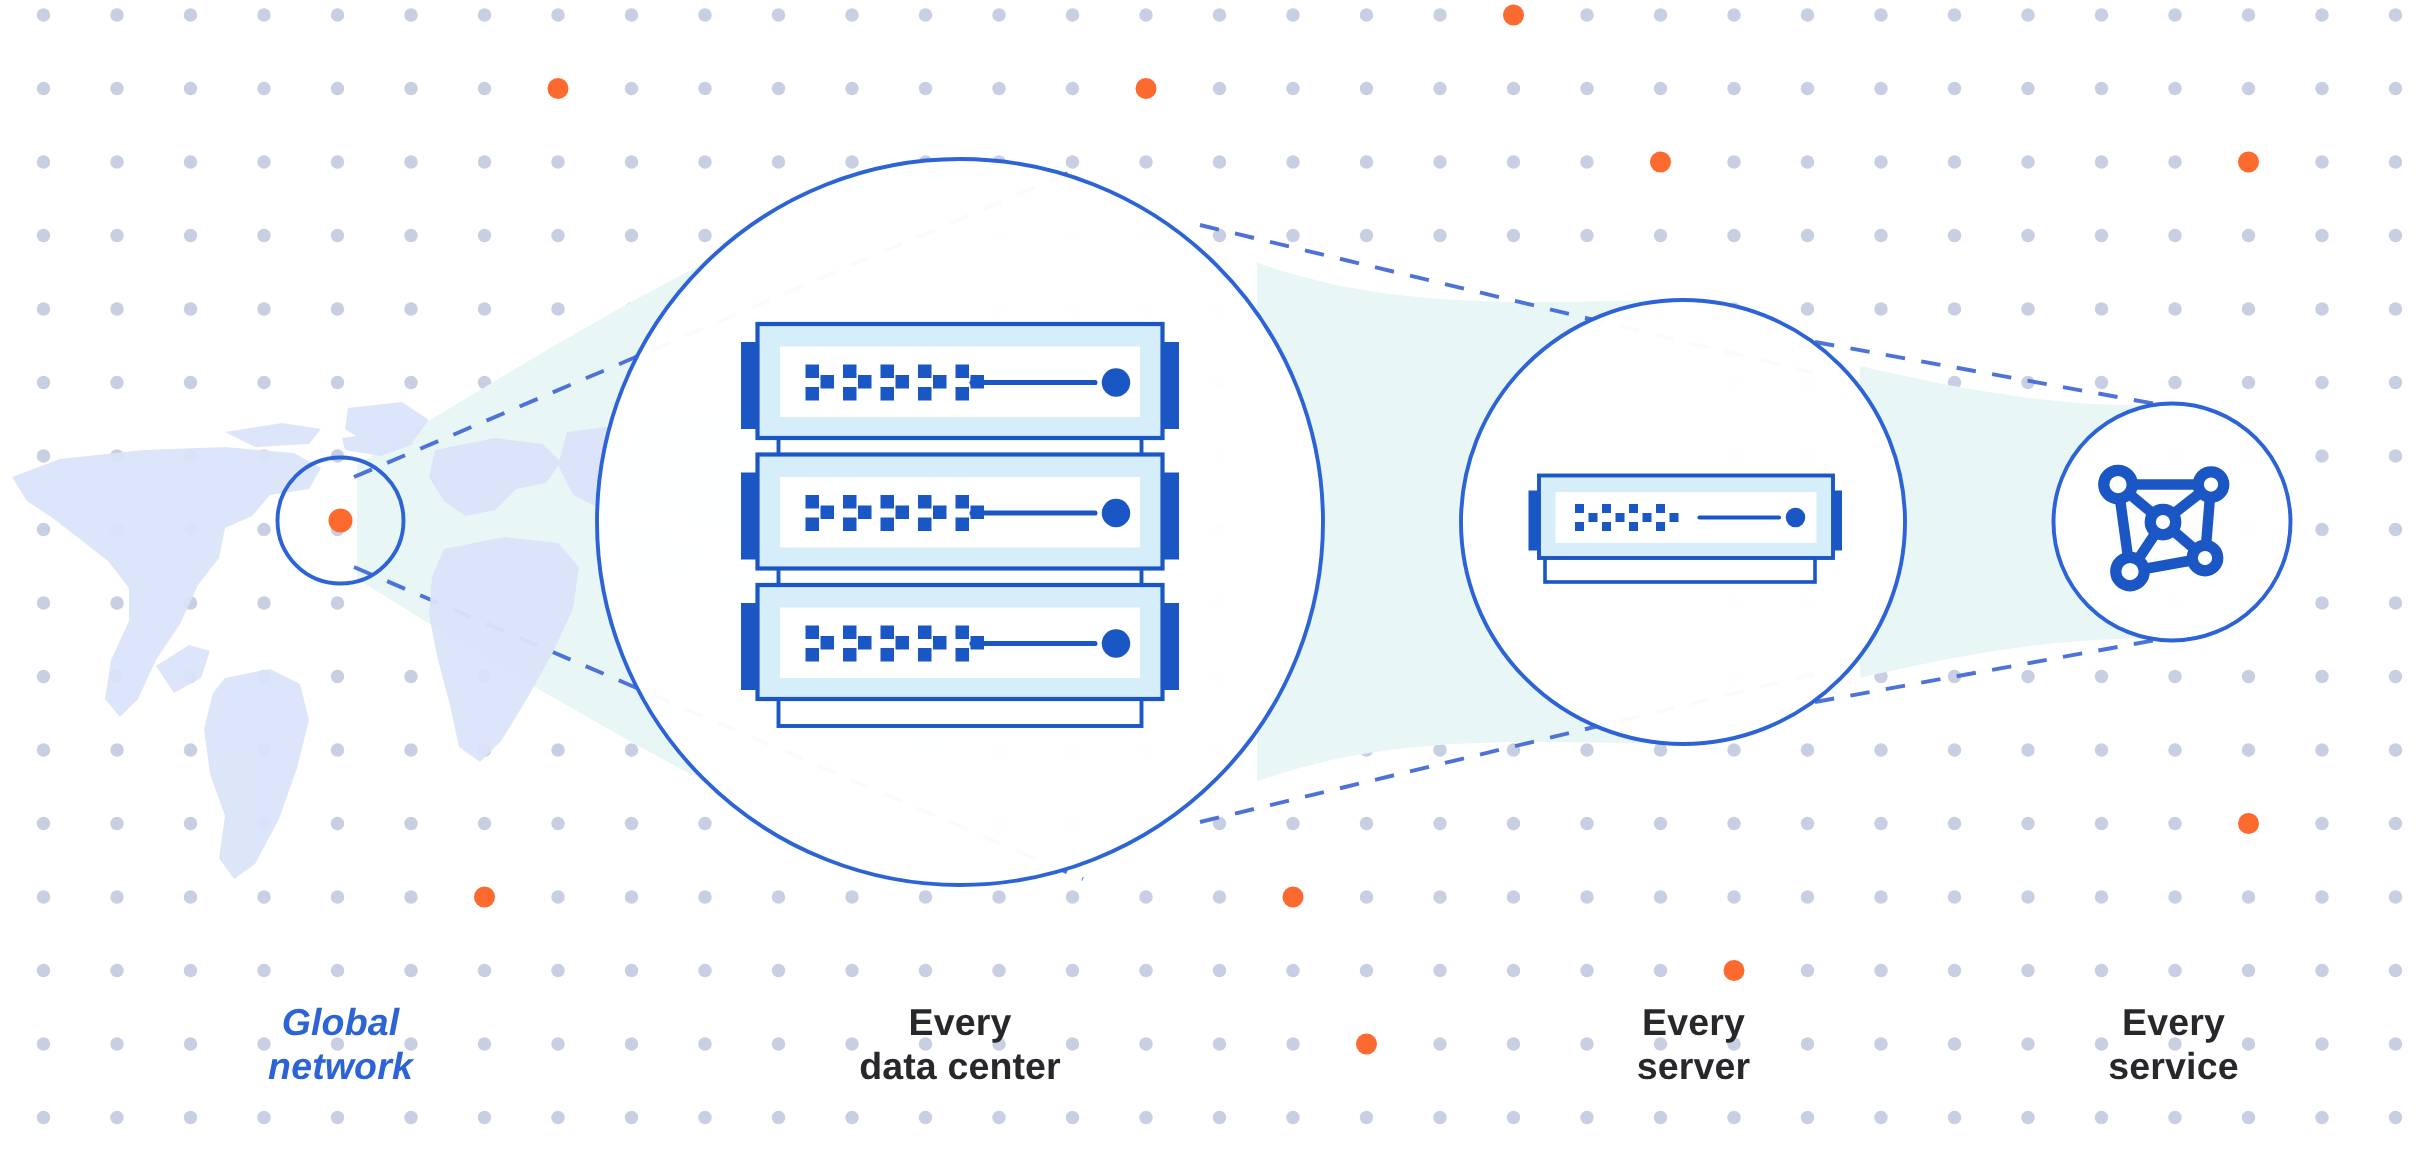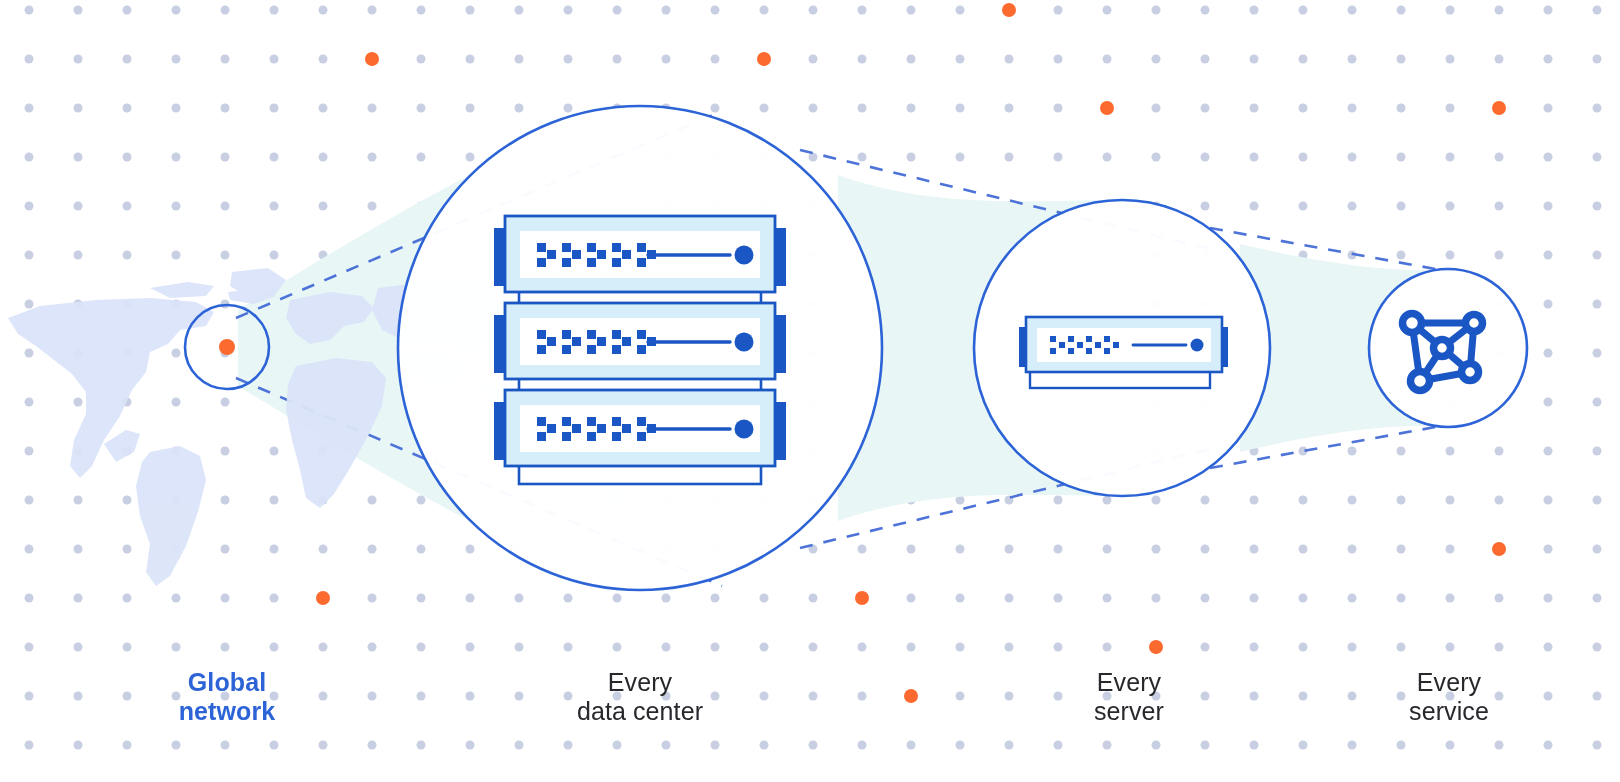--- a/index.html
+++ b/index.html
@@ -23,21 +23,21 @@
     top: 0;
     left: 0;
     width: 1620px;
     height: 782px;
   }
   .label {
     position: absolute;
     text-align: center;
     font-size: 25px;
     line-height: 29px;
-    font-weight: 400;
+    font-weight: 700;
     letter-spacing: 0.1px;
     white-space: pre-line;
     user-select: none;
   }
   .label-dark { color: #27282c; }
   .label-blue { color: #2c63d6; font-weight: 700; }
 </style>
 </head>
 <body>
 
@@ -797,21 +797,21 @@
         <circle cx="1412" cy="323" r="9.5"></circle>
         <circle cx="1474" cy="323" r="8.5"></circle>
         <circle cx="1442" cy="348" r="8.5"></circle>
         <circle cx="1420" cy="381" r="9.5"></circle>
         <circle cx="1470" cy="372" r="8.5"></circle>
       </g>
     </g>
 
   </svg>
 
-  <div class="label label-blue" style="left:127px; top:668px; width:200px;">Global
+  <div class="label label-blue" style="left:127px; top:668px; width:200px;font-style:italic;">Global
 network</div>
 
   <div class="label label-dark" style="left:520px; top:668px; width:240px;">Every
 data center</div>
 
   <div class="label label-dark" style="left:1029px; top:668px; width:200px;">Every
 server</div>
 
   <div class="label label-dark" style="left:1349px; top:668px; width:200px;">Every
 service</div>

